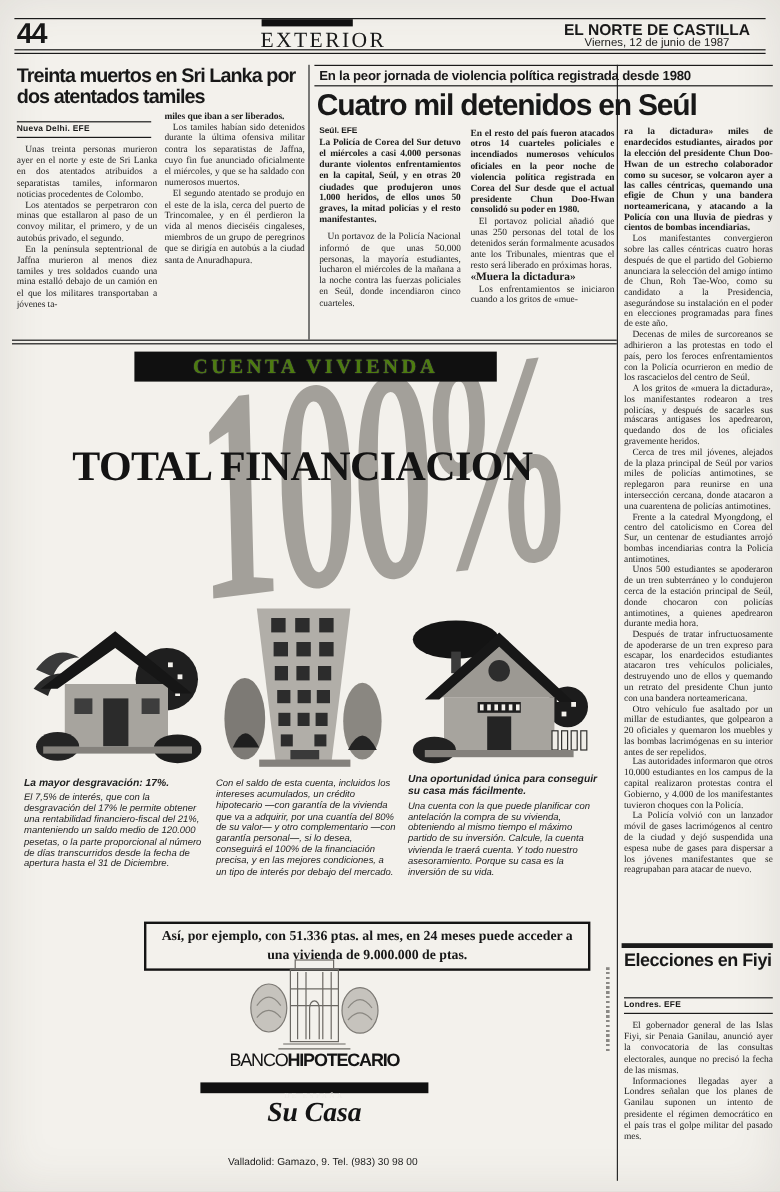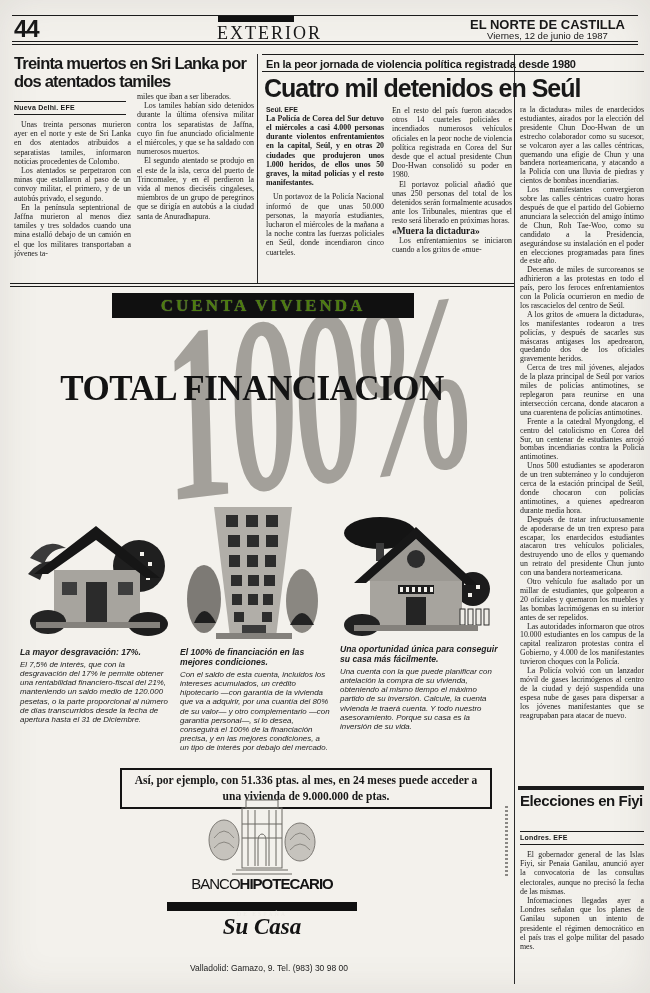--- a/index.html
+++ b/index.html
@@ -20,21 +20,21 @@
   .masthead .m2{font-size:9.5px;line-height:11px;}
 
   
   .headline-sm{font:700 16.5px/1.08 "Liberation Sans",sans-serif;letter-spacing:-0.8px;}
   .headline-lg{font:700 25px/1 "Liberation Sans",sans-serif;letter-spacing:-1px;white-space:nowrap;}
   .kicker{font:700 11px/1.1 "Liberation Sans",sans-serif;letter-spacing:-0.2px;}
   .byline{font:700 7px/1.1 "Liberation Sans",sans-serif;letter-spacing:.2px;}
   .bodycol{font:400 7.9px/9.2px "Liberation Serif",serif;text-align:justify;overflow:hidden;
            color:#1c1c1c;letter-spacing:-0.05px;}
   .bodycol p{margin:0;text-indent:7px;}
-  .bodycol p.ni{text-indent:0;}
+  .bodycol p.ni{text-indent:0;font-weight:bold;}
   .bodycol p.lead{font-weight:700;text-indent:0;}
   .dateline{font:700 7px/1.1 "Liberation Sans",sans-serif;margin:0 0 4px 0;text-indent:0 !important;}
   .subhead{font:700 9.5px/1.1 "Liberation Serif",serif;margin:6px 0 4px 2px;text-indent:0 !important;text-align:left;}
   .headline-md{font:700 15px/1.12 "Liberation Sans",sans-serif;letter-spacing:-0.4px;}
 
   
   .ad-banner{background:#101010;text-align:center;z-index:5;}
   .ad-banner span{font:700 17px/25px "Liberation Serif",serif;color:#4d7c0f;letter-spacing:3px;
                   text-shadow:0 0 1px #777;}
   .ad-pct{z-index:1;text-align:center;color:#a3a09a;transform:rotate(-7deg);}
@@ -222,21 +222,20 @@
     </g>
     <ellipse cx="22" cy="112" rx="18" ry="11" fill="#212121"></ellipse>
     <rect x="14" y="112" width="124" height="6" fill="#84817c"></rect>
   </svg>
 
   <div class="abs ad-cap" style="left:20px;top:648px;width:148px;">
     <h4>La mayor desgravación: 17%.</h4>
     <p>El 7,5% de interés, que con la desgravación del 17% le permite obtener una rentabilidad financiero-fiscal del 21%, manteniendo un saldo medio de 120.000 pesetas, o la parte proporcional al número de días transcurridos desde la fecha de apertura hasta el 31 de Diciembre.</p>
   </div>
   <div class="abs ad-cap" style="left:180px;top:648px;width:150px;">
-    <h4>El 100% de financiación en las mejores condiciones.</h4>
     <p>Con el saldo de esta cuenta, incluidos los intereses acumulados, un crédito hipotecario —con garantía de la vivienda que va a adquirir, por una cuantía del 80% de su valor— y otro complementario —con garantía personal—, si lo desea, conseguirá el 100% de la financiación precisa, y en las mejores condiciones, a un tipo de interés por debajo del mercado.</p>
   </div>
   <div class="abs ad-cap" style="left:340px;top:645px;width:158px;">
     <h4>Una oportunidad única para conseguir su casa más fácilmente.</h4>
     <p>Una cuenta con la que puede planificar con antelación la compra de su vivienda, obteniendo al mismo tiempo el máximo partido de su inversión. Calcule, la cuenta vivienda le traerá cuenta. Y todo nuestro asesoramiento. Porque su casa es la inversión de su vida.</p>
   </div>
 
   <div class="abs ad-box" style="left:120px;top:768px;width:372px;">Así, por ejemplo, con 51.336 ptas. al mes, en 24 meses puede acceder a una vivienda de 9.000.000 de ptas.</div>
 
   <div class="abs print-credit" style="left:505px;top:806px;width:3px;height:72px;"></div>

